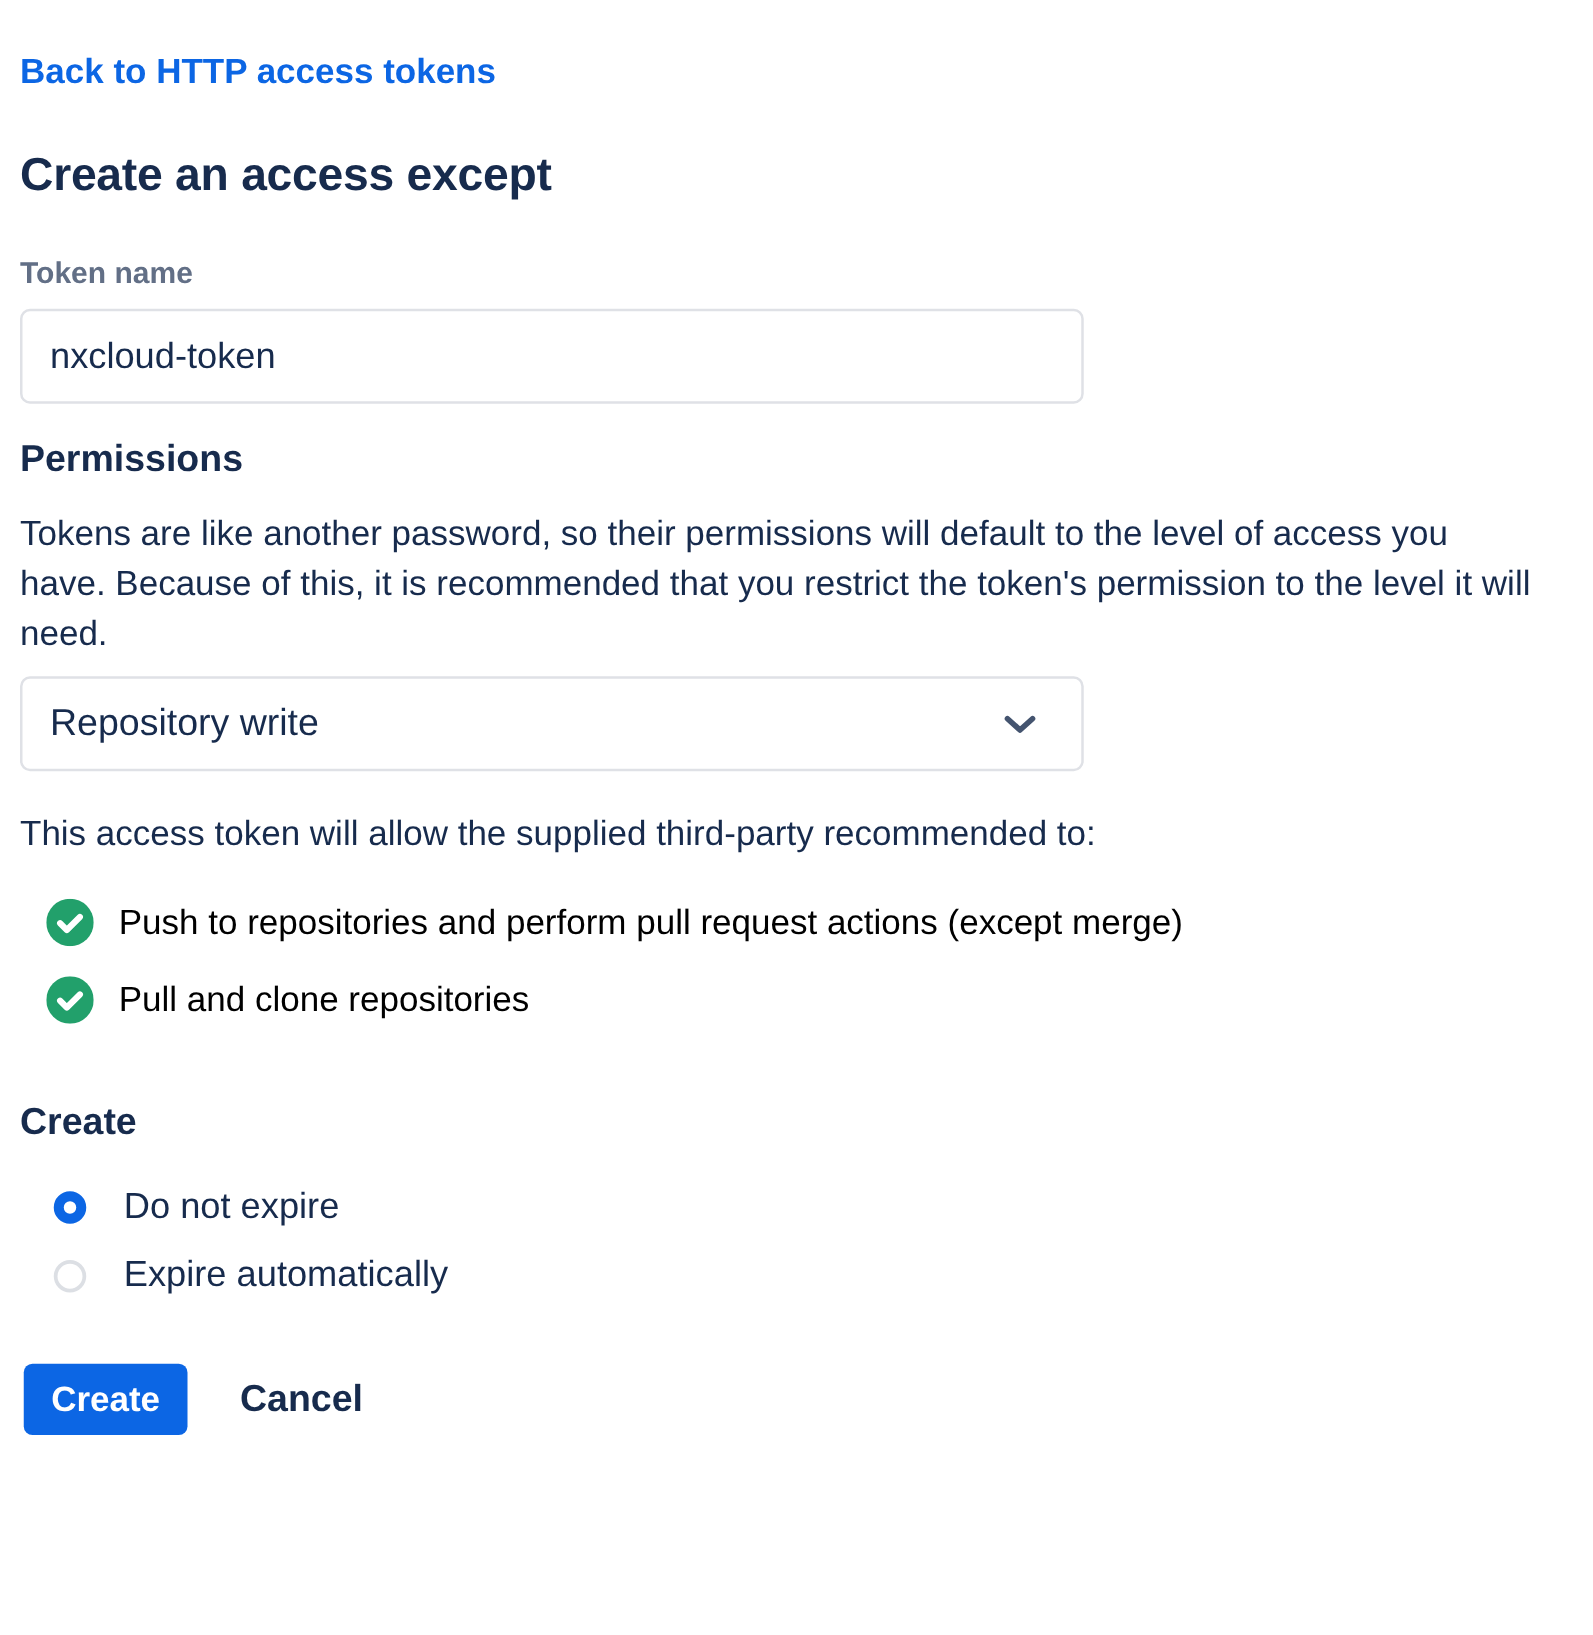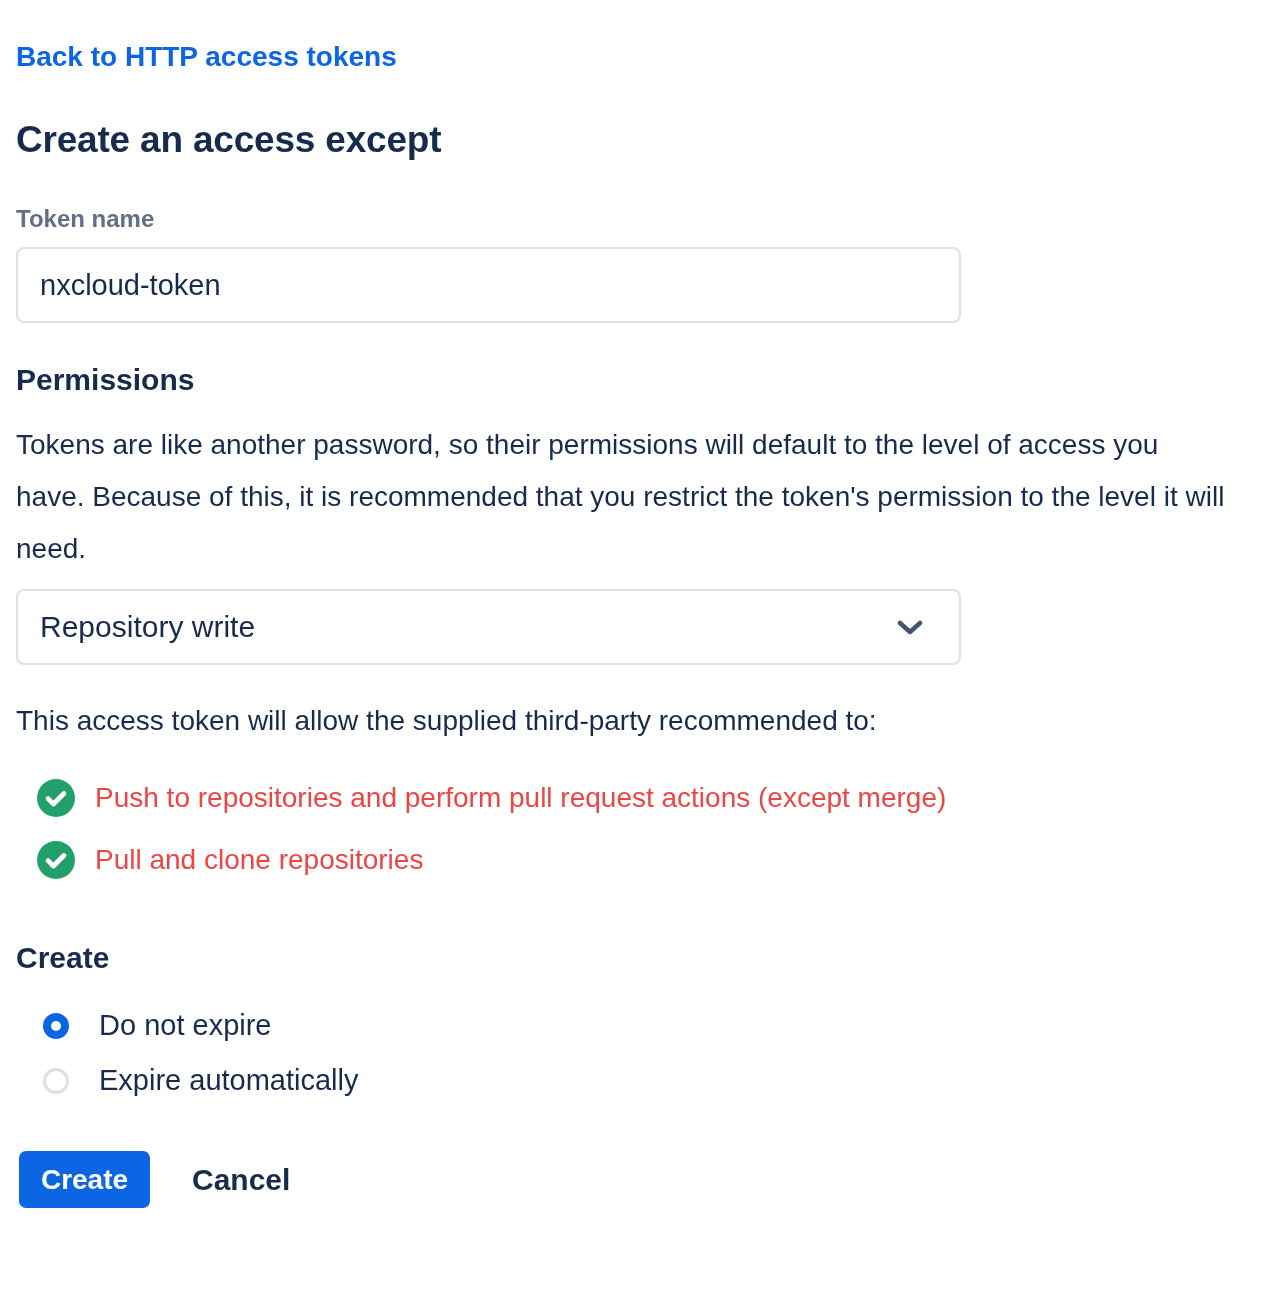--- a/index.html
+++ b/index.html
@@ -32,21 +32,21 @@
   .field-label {
     display: block;
     margin-top: 44px;
     font-size: 24px;
     font-weight: 700;
     color: #626F86;
   }
 
   .text-input, .select-box {
     margin-top: 14px;
-    width: 945px;
+    width: 851px;
     height: 76px;
     border: 2px solid #DFE1E6;
     border-radius: 8px;
     background: #ffffff;
     font-family: "Liberation Sans", sans-serif;
     font-size: 29px;
     color: #172B4D;
     padding: 0 22px;
   }
 
@@ -54,53 +54,53 @@
     display: flex;
     align-items: center;
     justify-content: space-between;
     cursor: pointer;
     text-align: center;
   }
   .select-box .select-value { font-size: 30px; color: #172B4D; }
   .select-box .chevron { flex: 0 0 auto; margin-right: 14px; display: flex; }
 
   h2.section-heading {
-    margin-top: 40px;
+    margin-top: 28px;
     font-size: 30px;
     font-weight: 700;
     color: #172B4D;
   }
   h2.section-heading.expiry { margin-top: 62px; }
 
   p.body-text {
     margin-top: 22px;
     max-width: 1212px;
     font-size: 28px;
-    line-height: 52px;
+    line-height: 40px;
     color: #172B4D;
   }
   p.body-text.intro { margin-top: 30px; }
   .field-label.repo { margin-top: 30px; }
 
   .capability-list { margin-top: 32px; list-style: none; }
   .capability-item {
     display: flex;
     align-items: center;
     margin-left: 21px;
     margin-bottom: 24px;
   }
   .capability-item .check-badge {
     width: 38px; height: 38px;
     flex: 0 0 auto;
     display: flex;
   }
   .capability-item .capability-text {
     margin-left: 20px;
     font-size: 28px;
-    color: #ef4444;
+    color: #000000;
   }
 
   .radio-group { margin-top: 34px; }
   .radio-row {
     display: flex;
     align-items: center;
     margin-bottom: 22px;
     cursor: pointer;
   }
   .radio-control {

